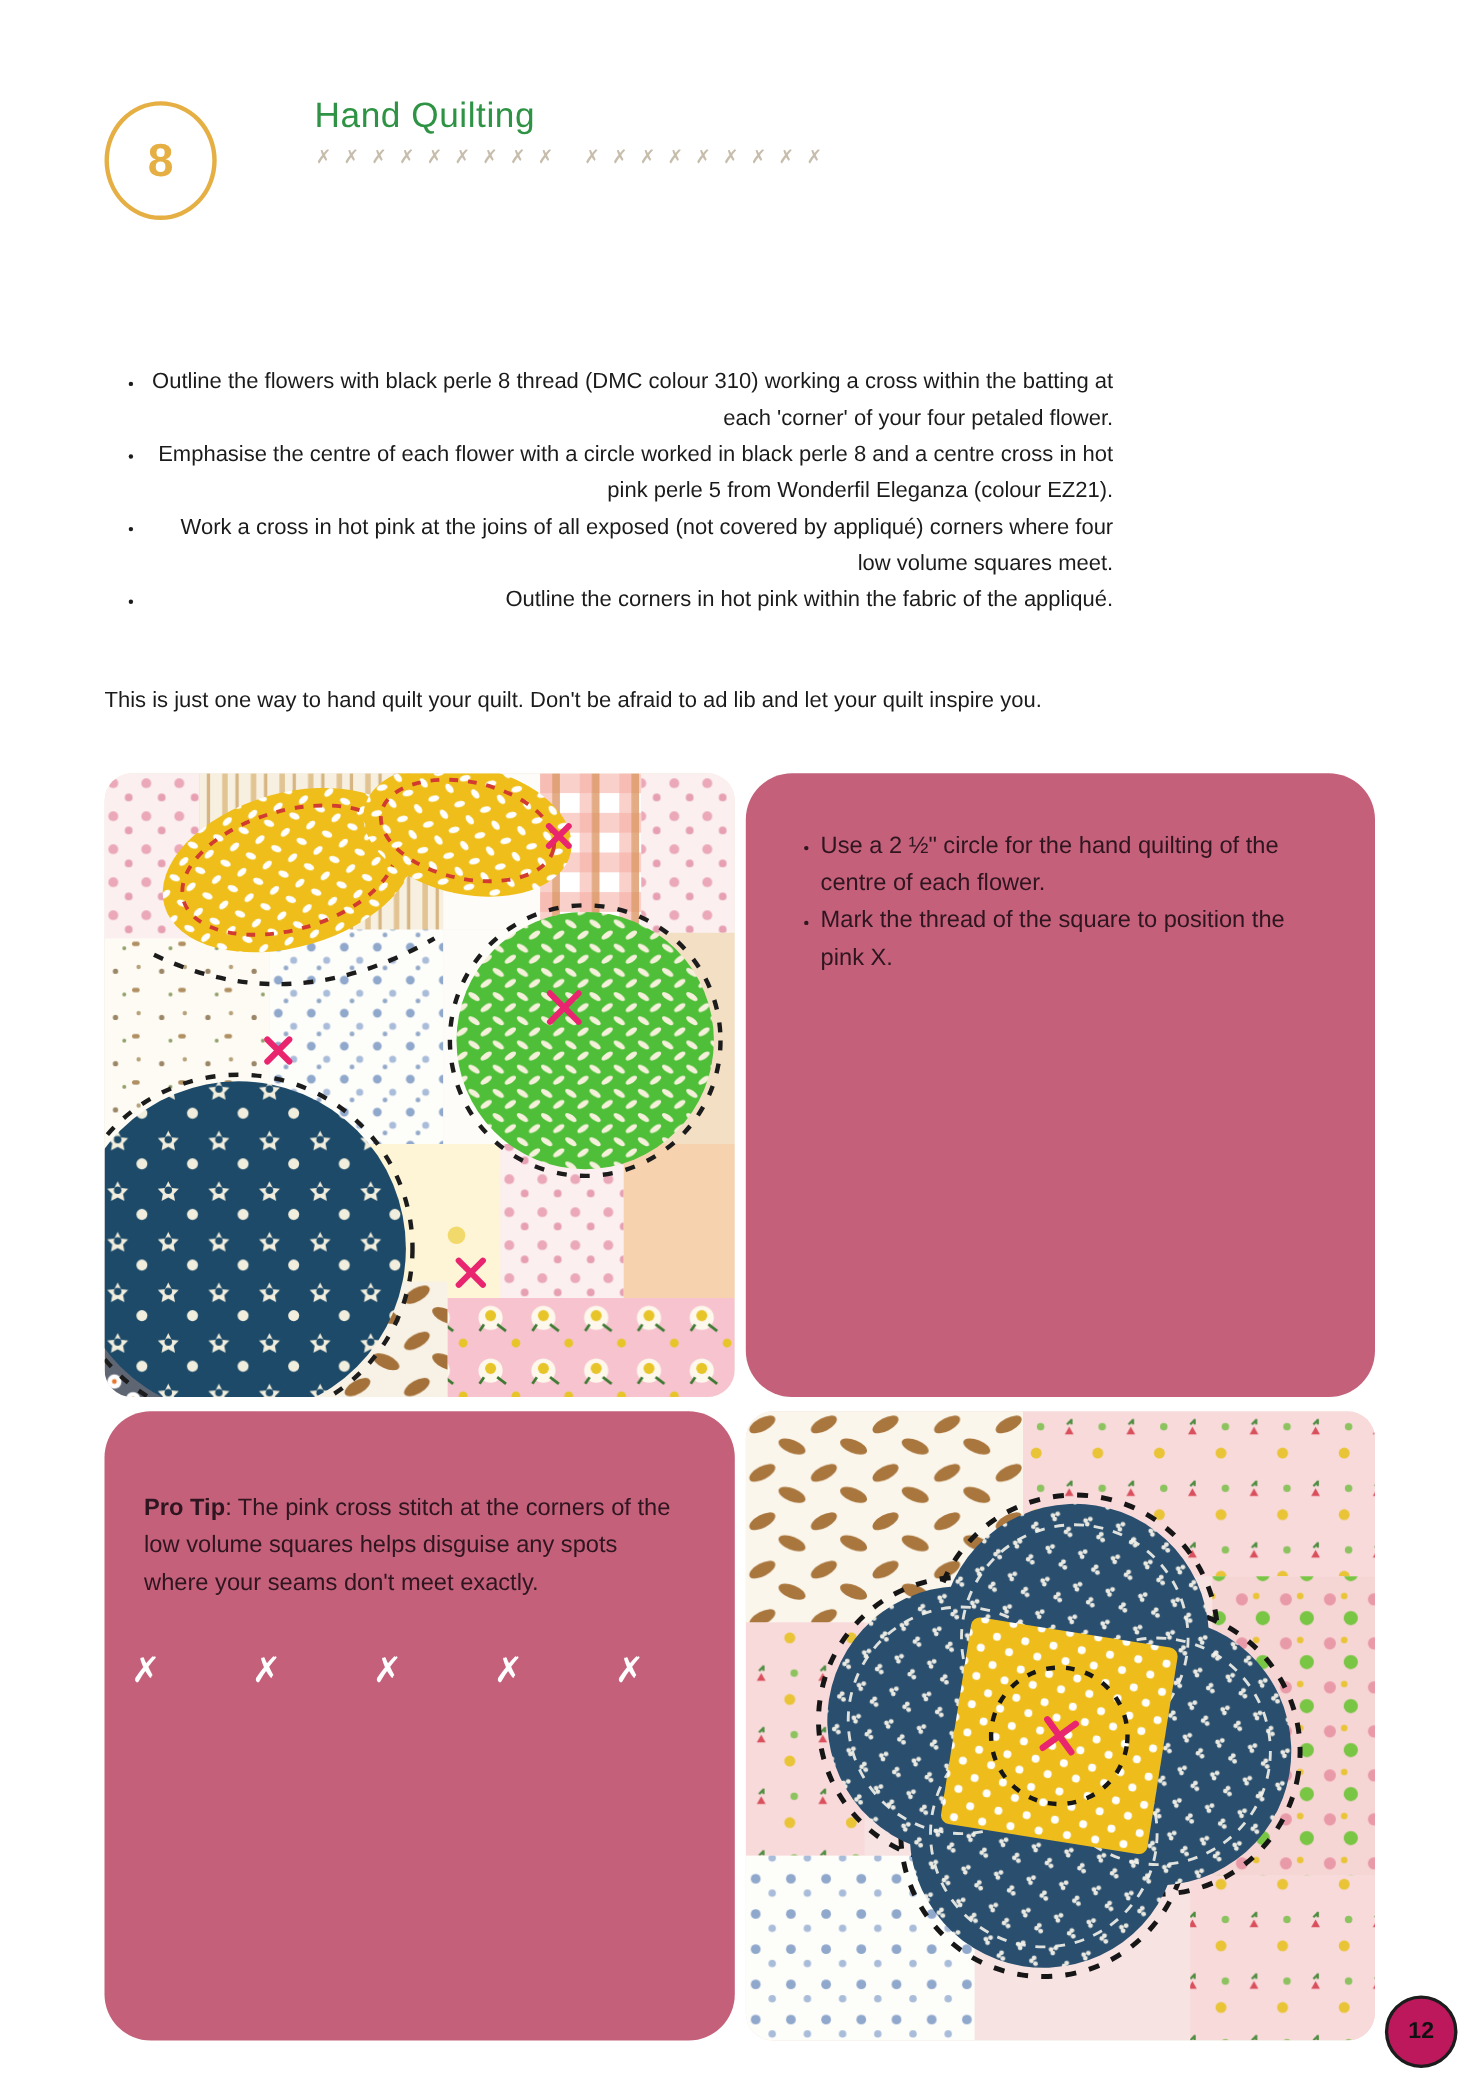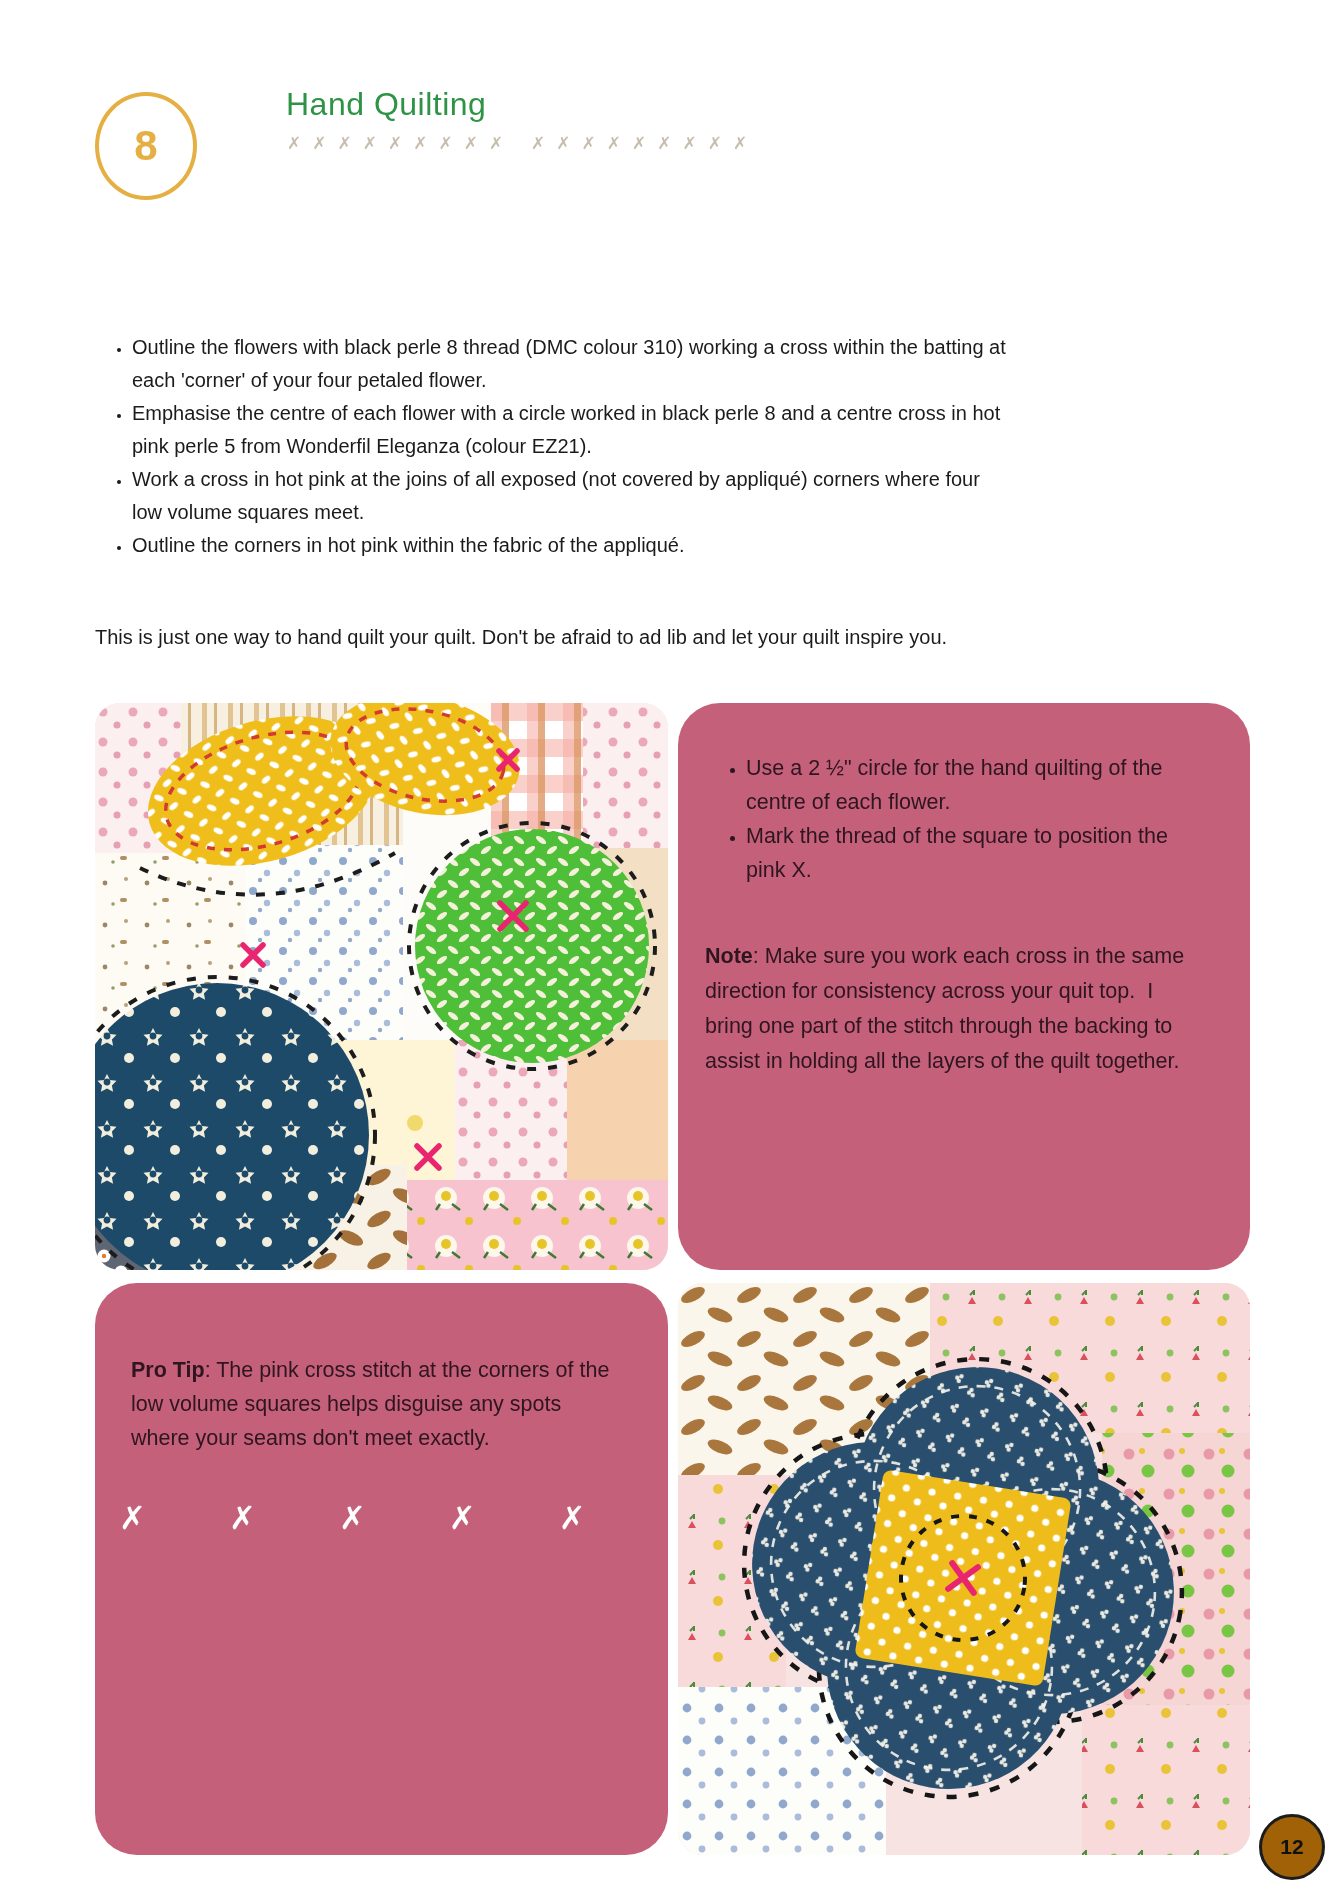--- a/index.html
+++ b/index.html
@@ -22,21 +22,21 @@
     font-family:"DejaVu Sans", sans-serif; font-weight:bold;
     font-size:17px; color:var(--stitch_tan,#C7BDAC); letter-spacing:11px; white-space:pre;
   }
   .intro{
     position:absolute; left:95px; top:267px; width:980px;
     font-size:20px; line-height:33px;
   }
   .mainlist{
     position:absolute; left:102px; top:331px; width:880px;
     margin:0; padding:0 0 0 30px;
-    font-size:20px; line-height:33px;
+    font-size:20px; line-height:33px;text-align:right;
   }
   .mainlist li{margin:0;}
   .mainlist li::marker{font-size:.72em;}
   .closing{
     position:absolute; left:95px; top:601px; width:945px;
     font-size:20px; line-height:33px;
   }
   .photo{position:absolute; overflow:hidden; border-radius:25px; background:#f4ece0;}
   .photo svg{display:block; width:100%; height:100%;}
   .photo-top{left:95px; top:703px; width:573px; height:567px;}
@@ -61,21 +61,21 @@
   .protip{
     margin:12px; padding:58px 40px 0 24px; font-size:21.5px; line-height:34px;
   }
   .wstitches{
     margin:44px 0 0 24px;
     font-family:"DejaVu Sans", sans-serif; font-weight:bold;
     font-size:32px; color:#ffffff; letter-spacing:36px; white-space:pre;
   }
   .pagenum{
     position:absolute; left:1259px; top:1814px; width:60px; height:60px;
-    background:#a16207; border:3px solid #1c1c1c; border-radius:50%;
+    background:#be185d; border:3px solid #1c1c1c; border-radius:50%;
     display:flex; align-items:center; justify-content:center;
     font-size:21px; font-weight:bold; color:#111111;
   }
 </style>
 </head>
 <body>
 
 <div class="page">
 
   <div class="badge">
@@ -206,21 +206,20 @@
         <path d="M404 48 l18 18 M422 48 l-18 18"></path>
       </g>
     </svg>
   </div>
 
   <div class="pinkbox infobox">
     <ul>
       <li>Use a 2 ½" circle for the hand quilting of the centre of each flower.</li>
       <li>Mark the thread of the square to position the pink X.</li>
     </ul>
-    <p class="note"><strong class="lead">Note</strong><span>: Make sure you work each cross in the same direction for consistency across your quit top.  I bring one part of the stitch through the backing to assist in holding all the layers of the quilt together.</span></p>
   </div>
 
   <div class="pinkbox protipbox">
     <p class="protip"><strong class="lead">Pro Tip</strong><span>: The pink cross stitch at the corners of the low volume squares helps disguise any spots where your seams don't meet exactly.</span></p>
     <div class="wstitches">✗ ✗ ✗ ✗ ✗ ✗ ✗ ✗</div>
   </div>
 
   <div class="photo photo-bottom">
     <svg viewBox="0 0 572 572" preserveAspectRatio="none">
       <defs>

